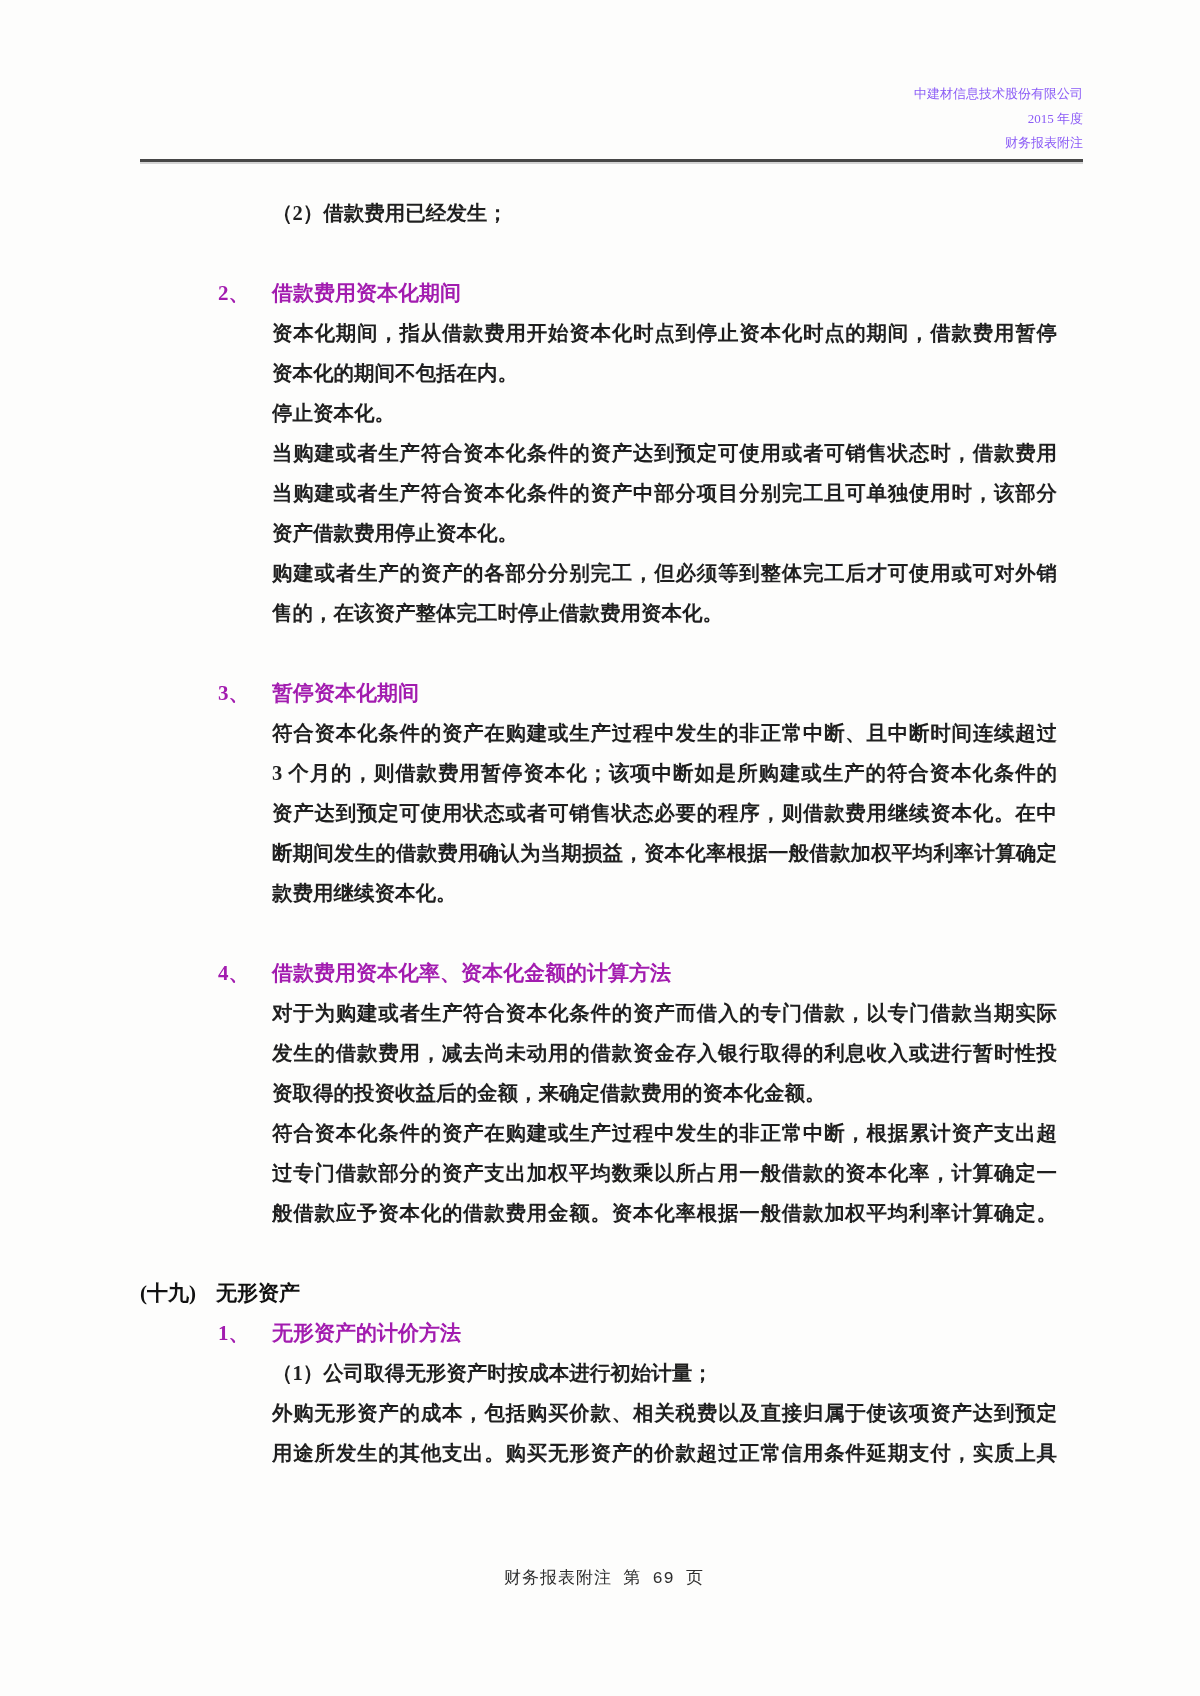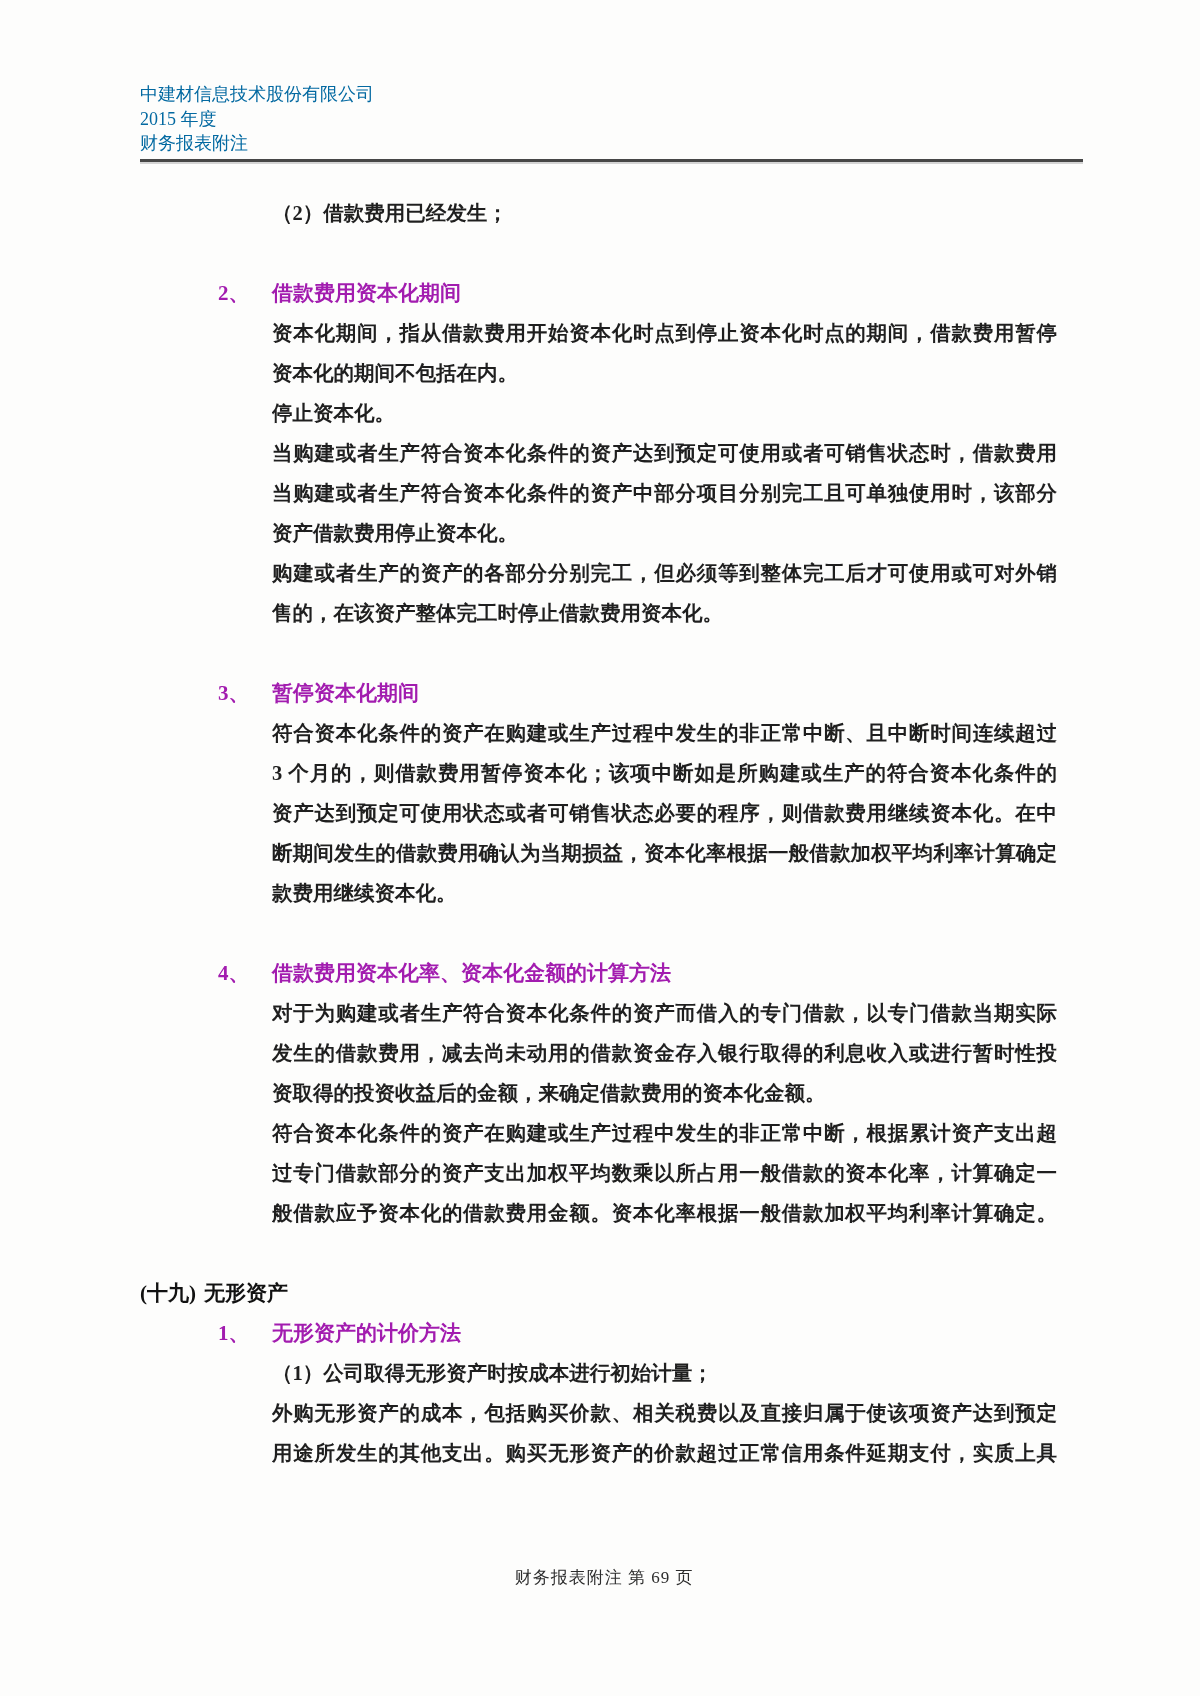--- a/index.html
+++ b/index.html
@@ -10,23 +10,24 @@
     position: relative;
     font-family: "Liberation Serif", "DejaVu Serif", serif;
     color: #1f1f1f;
     overflow: hidden;
   }
   .page { position: absolute; inset: 0; }
 
   
   .page-header {
     margin: 82px 117px 0 140px;
-    font-size: 18px;
+    font-size: 13px;
     line-height: 24.6px;
-    color: #0369a1;
+    color: #8b5cf6;
+    text-align: right;
   }
   .header-rule {
     margin: 3px 117px 0 140px;
     height: 0;
     border-top: 3px solid #474747;
     box-shadow: 0 2px 0 rgba(90,90,90,0.25);
   }
 
   
   .content {
@@ -55,32 +56,33 @@
   }
   .heading .num {
     display: inline-block;
     width: 54px;
   }
   .chapter {
     font-weight: bold;
     font-size: 21px;
     color: #111;
   }
-  .chapter .num2 { margin-right: 8px; }
+  .chapter .num2 { margin-right: 20px; }
   .blank { }
 
   
   .page-footer {
     position: absolute;
     left: 8px; right: 0;
     top: 1566px;
     text-align: center;
     font-size: 17px;
     color: #2d2d2d;
     letter-spacing: 1px;
+    font-family: Liberation Mono, monospace;
   }
 </style>
 </head>
 <body style="background: rgb(253, 253, 252); color: rgb(31, 31, 31);">
 
 <div class="page">
 
   <div class="page-header">
     <div>中建材信息技术股份有限公司</div>
     <div>2015 年度</div>

